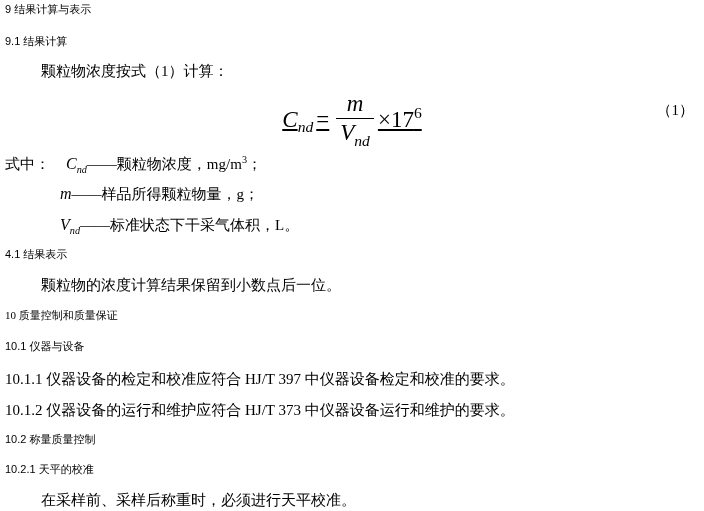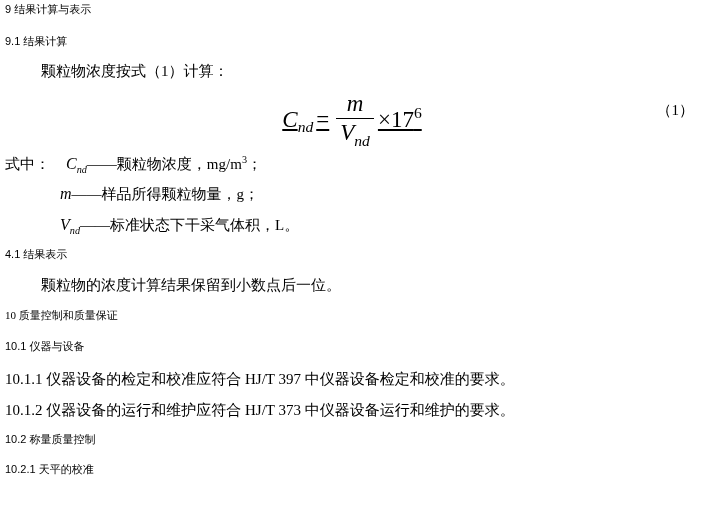--- a/index.html
+++ b/index.html
@@ -144,14 +144,15 @@
 
   <div class="heading h-sec" style="top:341px;">10.1 仪器与设备</div>
 
   <div class="body-text left0" style="top:372px;">10.1.1 仪器设备的检定和校准应符合 HJ/T 397 中仪器设备检定和校准的要求。</div>
   <div class="body-text left0" style="top:403px;">10.1.2 仪器设备的运行和维护应符合 HJ/T 373 中仪器设备运行和维护的要求。</div>
 
   <div class="heading h-sec" style="top:434px;">10.2 称量质量控制</div>
 
   <div class="heading h-sec" style="top:464px;">10.2.1  天平的校准</div>
 
+  <div class="body-text indent" style="top:493px;">在采样前、采样后称重时，必须进行天平校准。</div>
 
 </div>
 
 </body></html>

